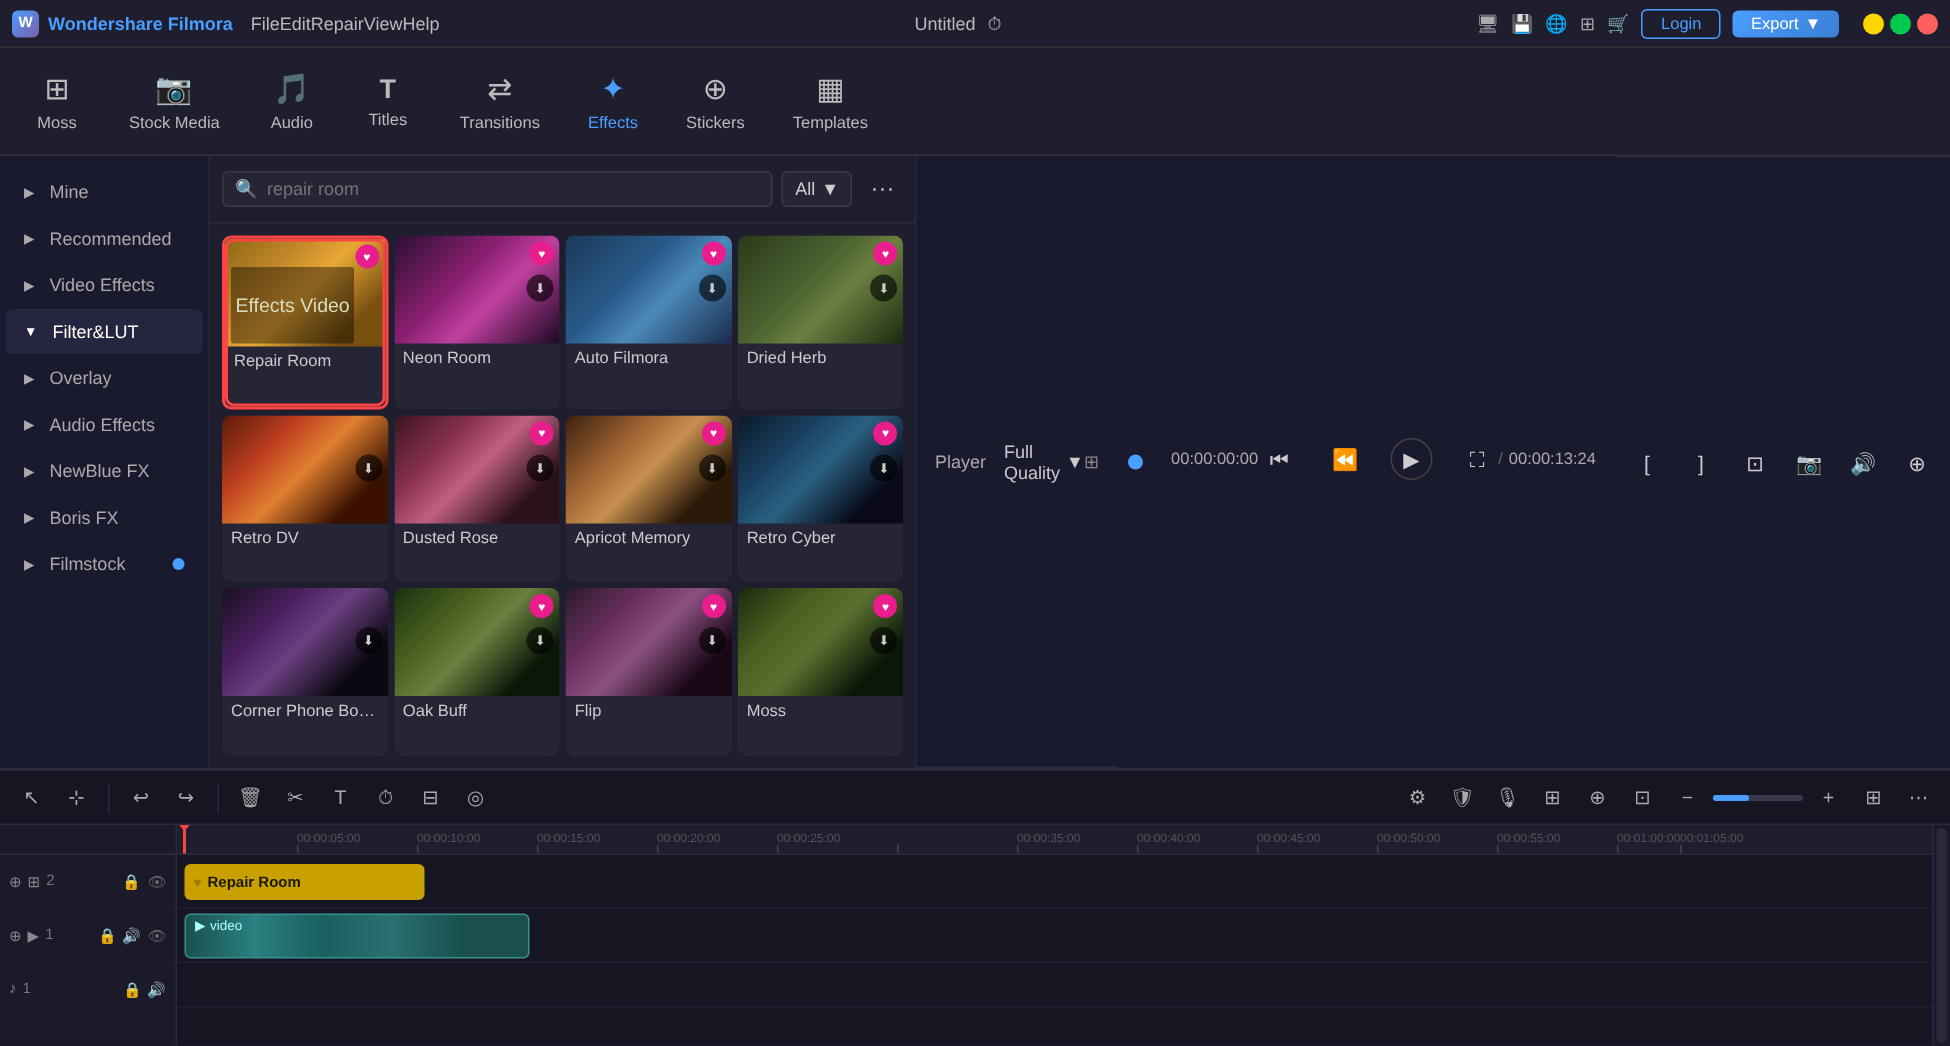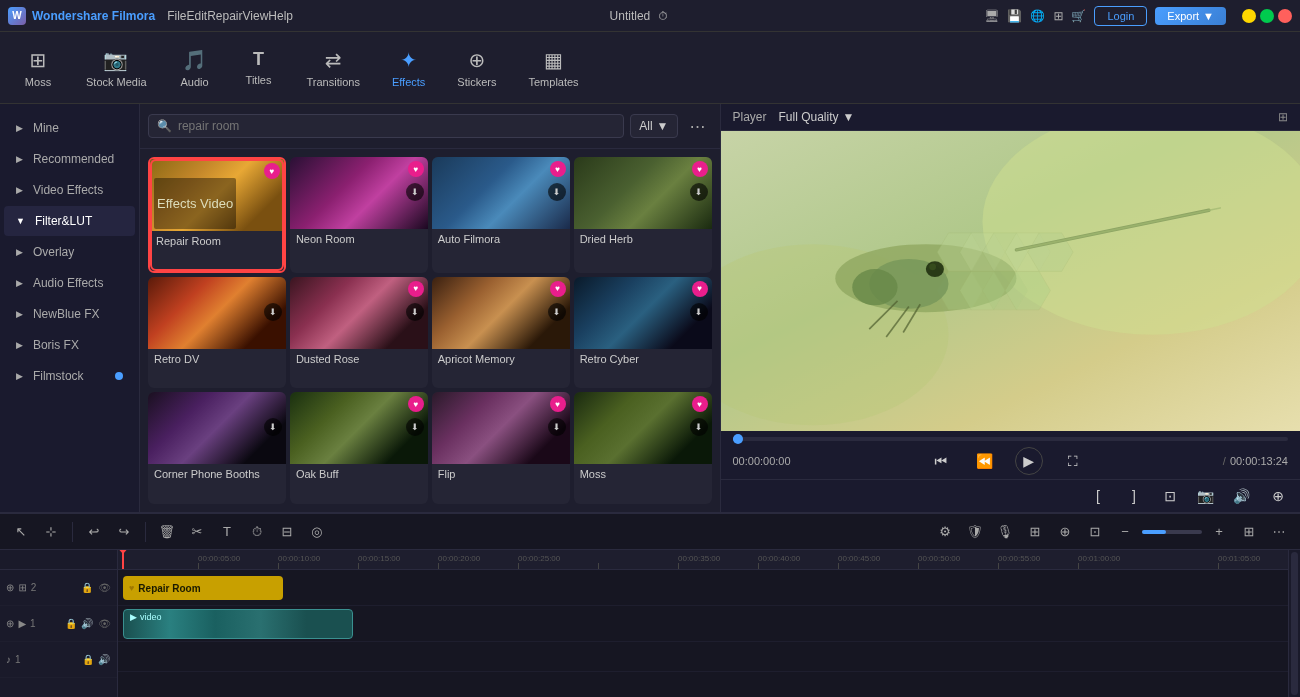--- a/index.html
+++ b/index.html
@@ -298,21 +298,21 @@
       justify-content: center;
       font-size: 8px;
       color: white;
     }
 
     
     .preview-panel {
       flex: 1;
       background: #1a1a2e;
       display: flex;
-      flex-direction: column;
+      flex-direction: row;
     }
     .preview-header {
       display: flex;
       align-items: center;
       justify-content: space-between;
       padding: 6px 12px;
       border-bottom: 1px solid #2a2a3e;
     }
     .preview-header-left {
       display: flex;
@@ -1071,21 +1071,21 @@
             <div class="ruler-tick"></div>
           </div>
           <div class="ruler-mark" style="left:880px;">
             <span>00:00:55:00</span>
             <div class="ruler-tick"></div>
           </div>
           <div class="ruler-mark" style="left:960px;">
             <span>00:01:00:00</span>
             <div class="ruler-tick"></div>
           </div>
-          <div class="ruler-mark" style="left:1100px;">
+          <div class="ruler-mark" style="left:1002px;">
             <span>00:01:05:00</span>
             <div class="ruler-tick"></div>
           </div>
         </div>
       </div>
 
       <div class="timeline-tracks">
 
         <div class="timeline-track">
           <div class="effect-clip" style="left:5px;width:160px;">

